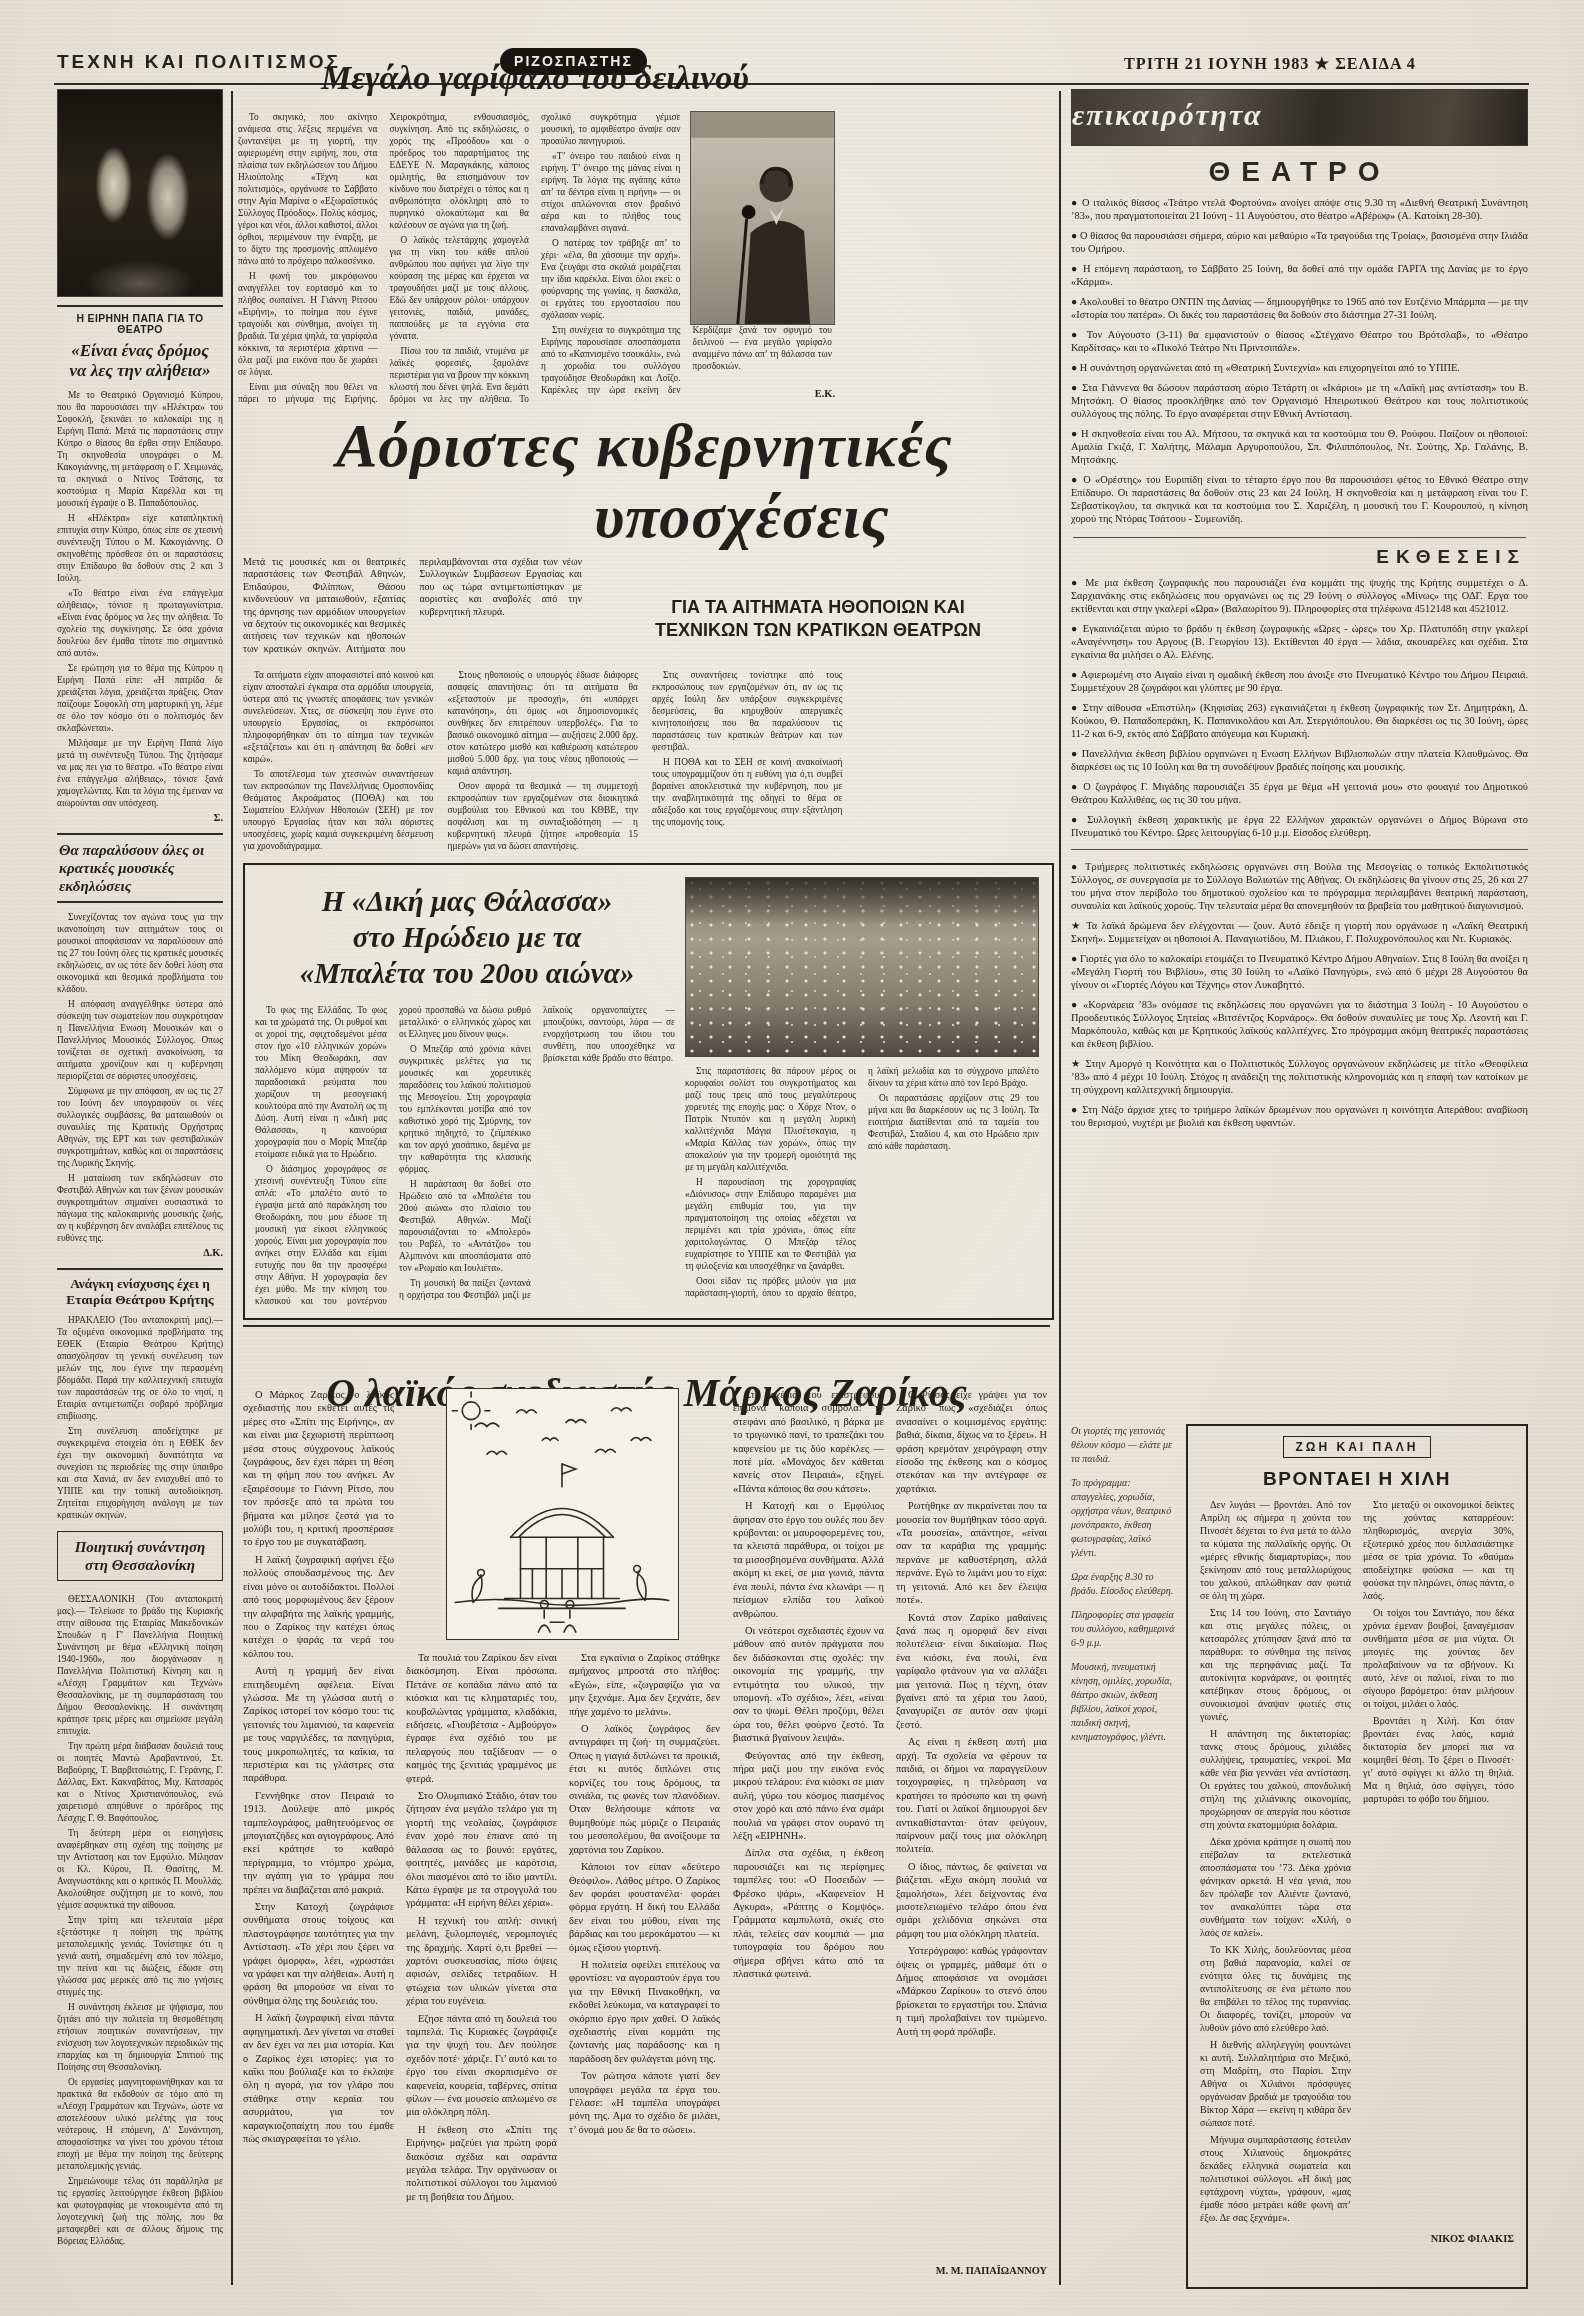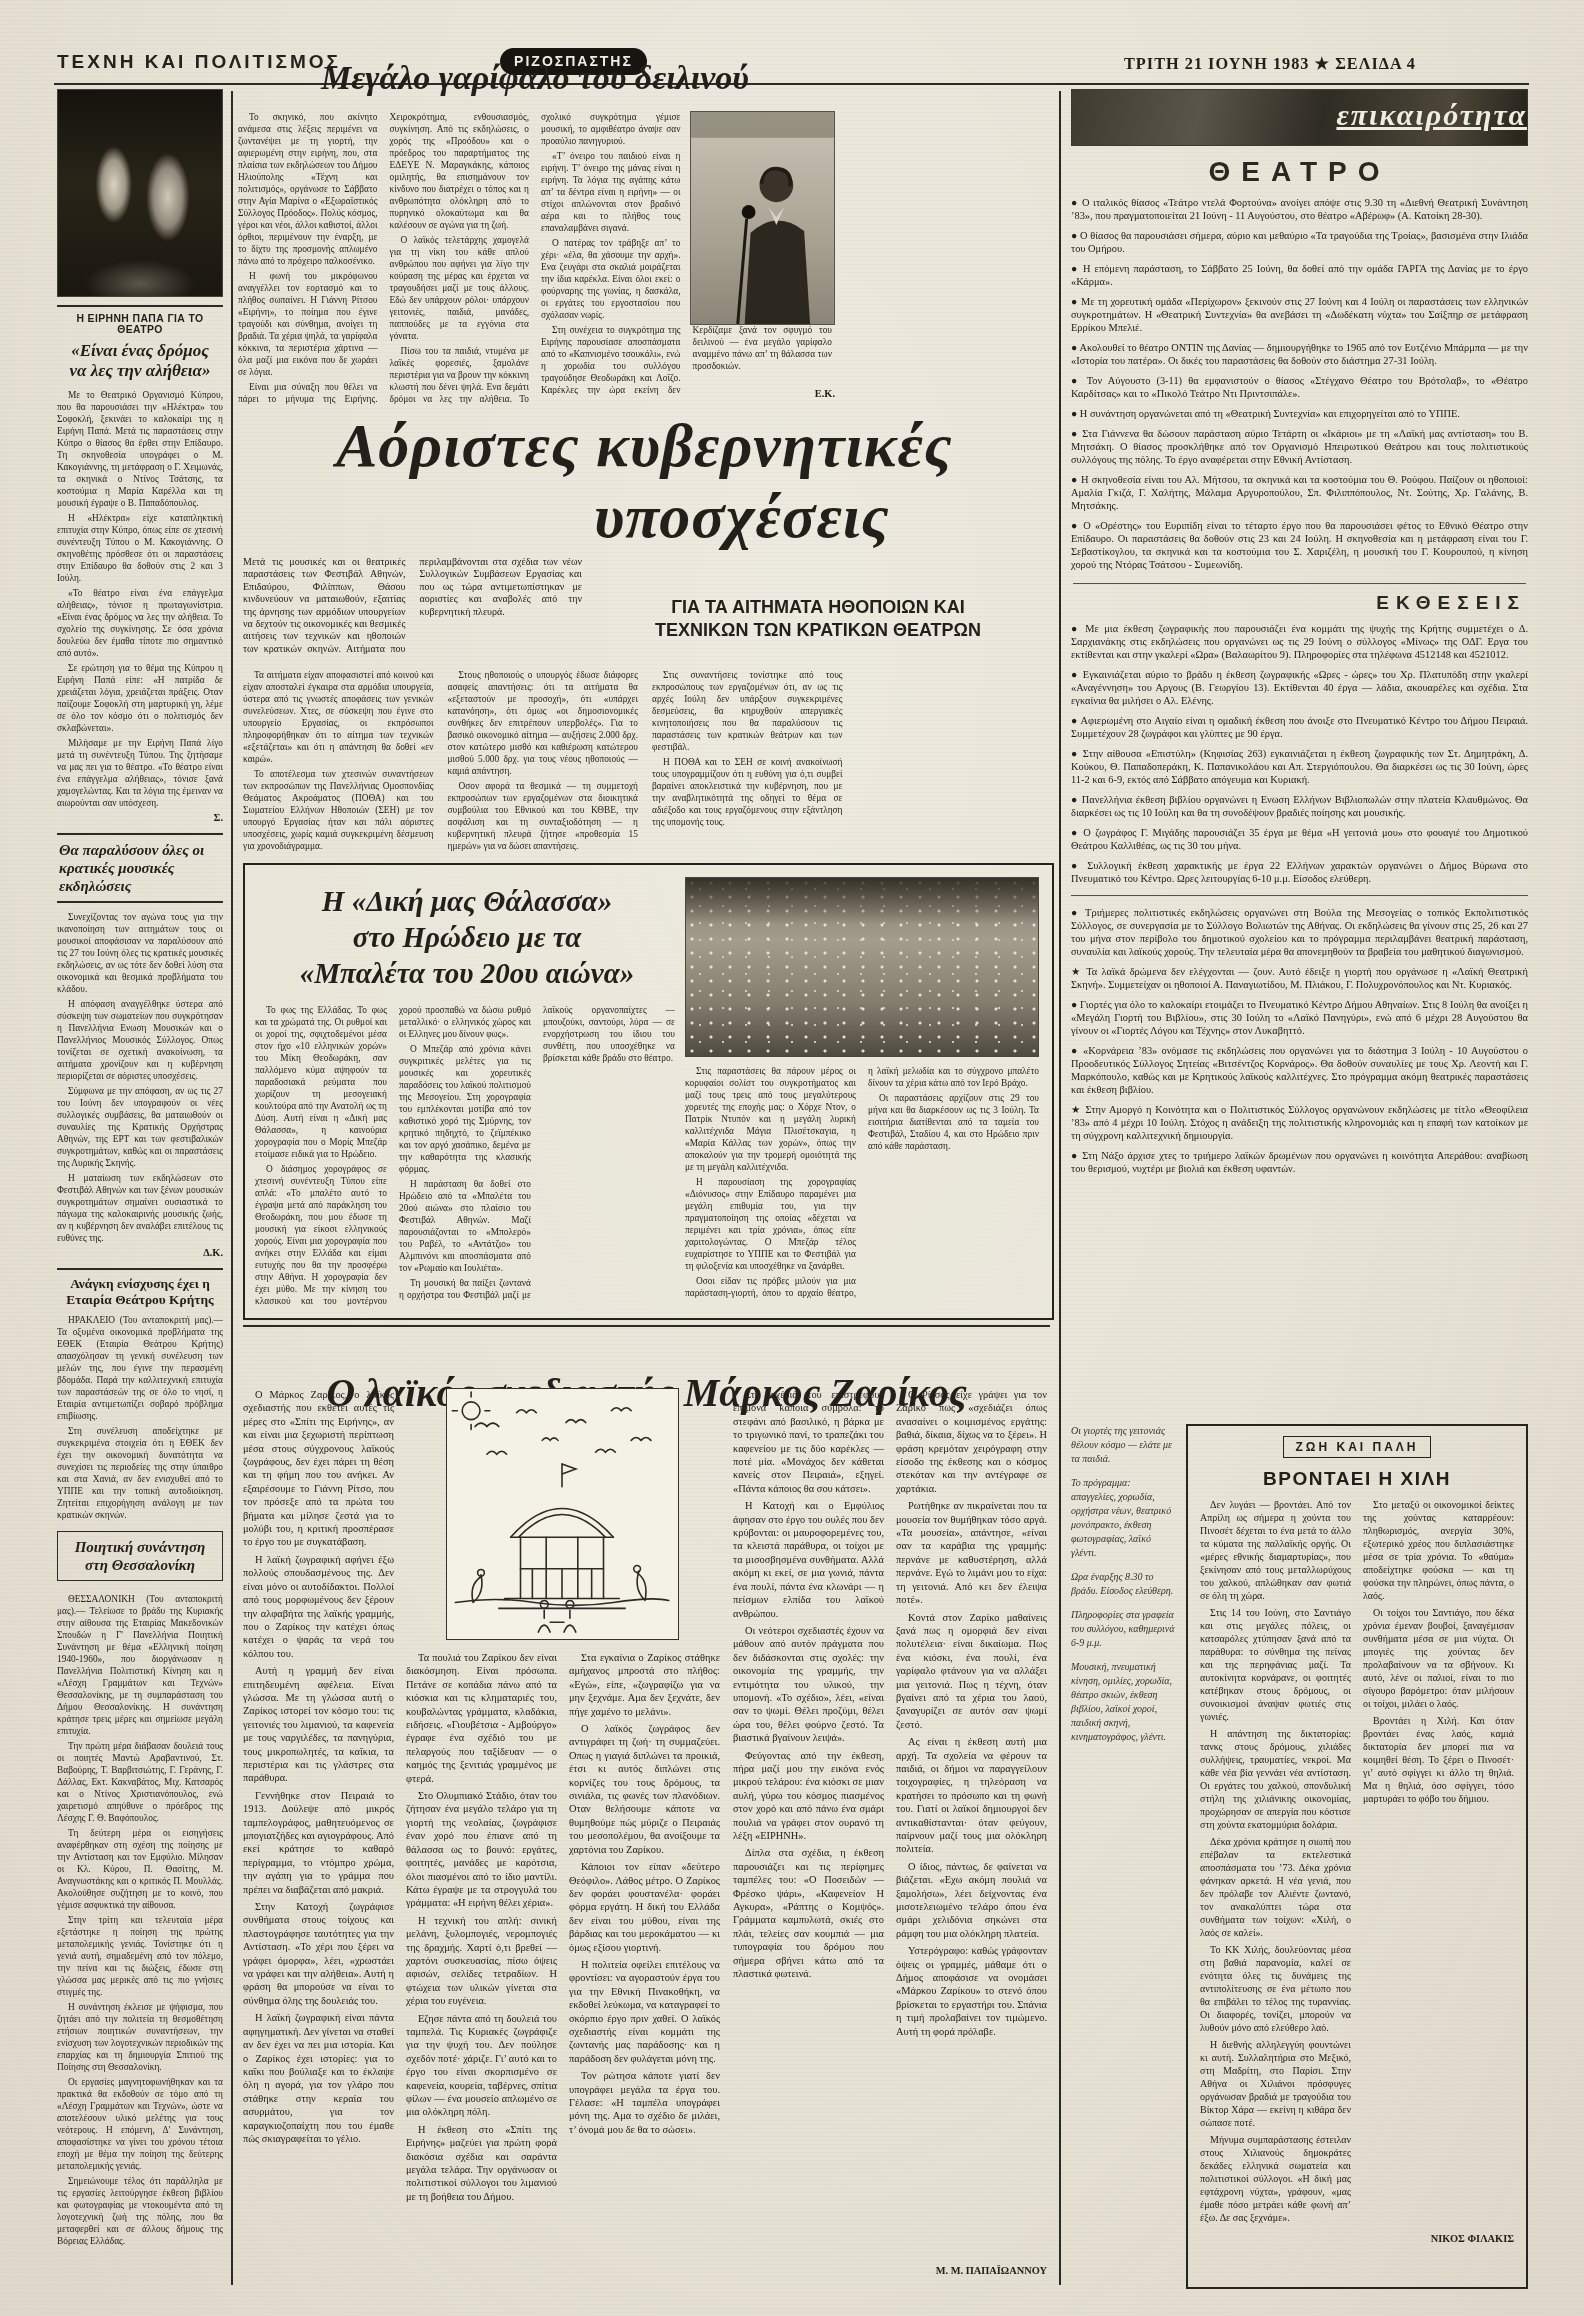--- a/index.html
+++ b/index.html
@@ -70,22 +70,22 @@
   
   .zarikos-title{font-style:italic;font-weight:bold;font-size:40px;text-align:center;}
   .zcol{position:absolute;width:151px;overflow:hidden;font-size:10.4px;line-height:13.4px;text-align:justify;}
   .zcol p{margin:0 0 4px;text-indent:12px;}
   .illustration{background:#f4f1e7;border:1.5px solid #34302a;box-sizing:border-box;}
 
   
   .sidebar{position:absolute;left:1071px;top:89px;width:457px;height:1331px;overflow:hidden;}
   .banner{height:57px;position:relative;border:1px solid #3c392f;box-sizing:border-box;
       background:linear-gradient(100deg,#3f3b31 0%, #5a554a 28%, #2f2c24 55%, #4c4739 82%, #26231c 100%);}
-  .banner span{position:absolute;left:0;right:0;top:8px;text-align:right;color:#efece0;
-      font-style:italic;font-weight:bold;font-size:30px;font-family:"Liberation Serif",serif;letter-spacing:2px;text-decoration:underline;}
+  .banner span{position:absolute;left:0;right:0;top:8px;text-align:left;color:#efece0;
+      font-style:italic;font-weight:bold;font-size:30px;font-family:"Liberation Serif",serif;letter-spacing:2px;}
   .side-header{font-family:"Liberation Sans",sans-serif;font-weight:bold;font-size:28px;letter-spacing:11px;
       text-align:center;margin:10px 0 8px;color:#2b2822;}
   .side-header2{font-family:"Liberation Sans",sans-serif;font-weight:bold;font-size:19px;letter-spacing:7px;
       text-align:right;margin:12px 2px 8px;color:#2b2822;border-top:1.5px solid #55514a;padding-top:8px;}
   .side-list{font-size:10.4px;line-height:13px;text-align:justify;}
   .side-list p{margin:0 0 7px;}
   .side-divider{border-top:1.5px solid #55514a;margin:10px 0;}
 
   
   .side-bottom{position:absolute;left:1071px;top:1424px;width:457px;height:865px;display:flex;gap:10px;}
@@ -333,21 +333,20 @@
     <div class="banner">
       <span>επικαιρότητα</span>
     </div>
 
     <div class="side-header">ΘΕΑΤΡΟ</div>
     <div class="side-list">
 
     <p>● Ο ιταλικός θίασος «Τεάτρο ντελά Φορτούνα» ανοίγει απόψε στις 9.30 τη «Διεθνή Θεατρική Συνάντηση ’83», που πραγματοποιείται 21 Ιούνη - 11 Αυγούστου, στο θέατρο «Αβέρωφ» (Α. Κατοίκη 28-30).</p>
         <p>● Ο θίασος θα παρουσιάσει σήμερα, αύριο και μεθαύριο «Τα τραγούδια της Τροίας», βασισμένα στην Ιλιάδα του Ομήρου.</p>
         <p>● Η επόμενη παράσταση, το Σάββατο 25 Ιούνη, θα δοθεί από την ομάδα ΓΑΡΓΑ της Δανίας με το έργο «Κάρμα».</p>
-        <p>● Με τη χορευτική ομάδα «Περίχωρον» ξεκινούν στις 27 Ιούνη και 4 Ιούλη οι παραστάσεις των ελληνικών συγκροτημάτων. Η «Θεατρική Συντεχνία» θα ανεβάσει τη «Δωδέκατη νύχτα» του Σαίξπηρ σε μετάφραση Ερρίκου Μπελιέ.</p>
         <p>● Ακολουθεί το θέατρο ΟΝΤΙΝ της Δανίας — δημιουργήθηκε το 1965 από τον Ευτζένιο Μπάρμπα — με την «Ιστορία του πατέρα». Οι δικές του παραστάσεις θα δοθούν στο διάστημα 27-31 Ιούλη.</p>
         <p>● Τον Αύγουστο (3-11) θα εμφανιστούν ο θίασος «Στέγχανο Θέατρο του Βρότσλαβ», το «Θέατρο Καρδίτσας» και το «Πικολό Τεάτρο Ντι Πριντσιπάλε».</p>
         <p>● Η συνάντηση οργανώνεται από τη «Θεατρική Συντεχνία» και επιχορηγείται από το ΥΠΠΕ.</p>
         <p>● Στα Γιάννενα θα δώσουν παράσταση αύριο Τετάρτη οι «Ικάριοι» με τη «Λαϊκή μας αντίσταση» του Β. Μητσάκη. Ο θίασος προσκλήθηκε από τον Οργανισμό Ηπειρωτικού Θεάτρου και τους πολιτιστικούς συλλόγους της πόλης. Το έργο αναφέρεται στην Εθνική Αντίσταση.</p>
         <p>● Η σκηνοθεσία είναι του Αλ. Μήτσου, τα σκηνικά και τα κοστούμια του Θ. Ρούφου. Παίζουν οι ηθοποιοί: Αμαλία Γκιζά, Γ. Χαλήτης, Μάλαμα Αργυροπούλου, Σπ. Φιλιππόπουλος, Ντ. Σούτης, Χρ. Γαλάνης, Β. Μητσάκης.</p>
         <p>● Ο «Ορέστης» του Ευριπίδη είναι το τέταρτο έργο που θα παρουσιάσει φέτος το Εθνικό Θέατρο στην Επίδαυρο. Οι παραστάσεις θα δοθούν στις 23 και 24 Ιούλη. Η σκηνοθεσία και η μετάφραση είναι του Γ. Σεβαστίκογλου, τα σκηνικά και τα κοστούμια του Σ. Χαριζέλη, η μουσική του Γ. Κουρουπού, η κίνηση χορού της Ντόρας Τσάτσου - Συμεωνίδη.</p>
       </div>
 
     <div class="side-header2">ΕΚΘΕΣΕΙΣ</div>
     <div class="side-list">

